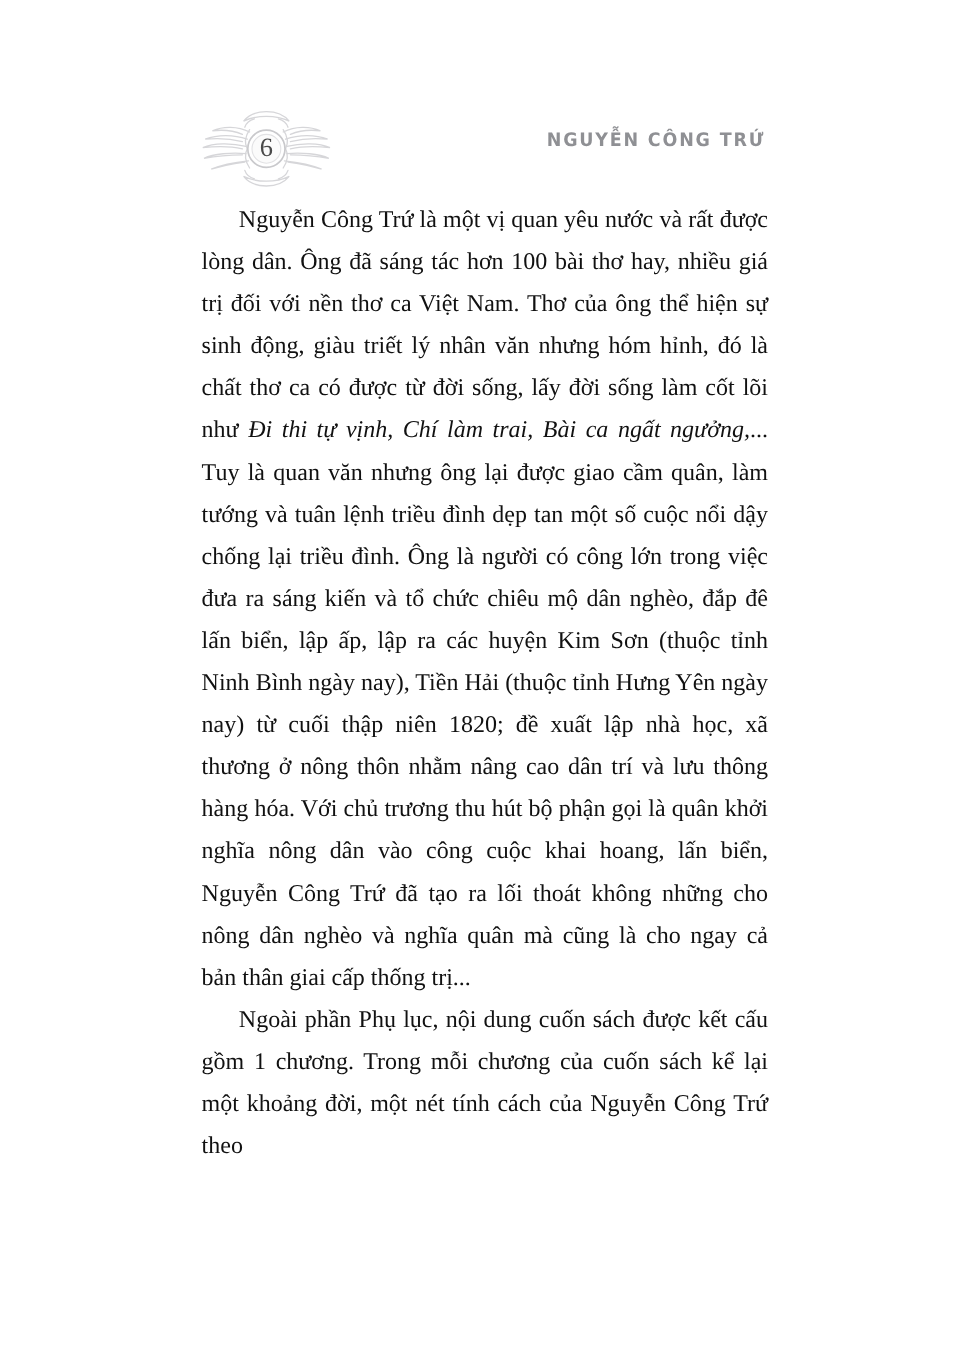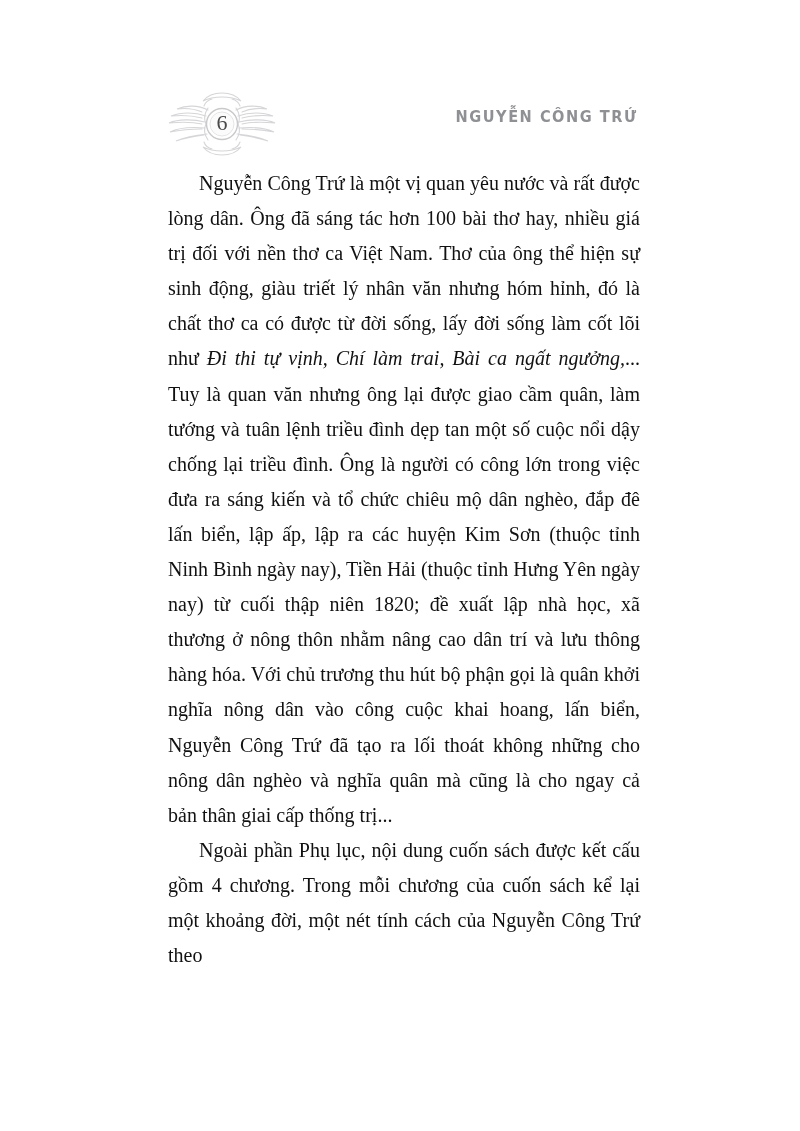--- a/index.html
+++ b/index.html
@@ -134,16 +134,16 @@
         <circle cx="54" cy="36" r="12" fill="#fbfbfb" stroke="#e2e2e4" stroke-width="0.9"></circle>
       </svg>
       <div class="page-number">6</div>
     </div>
 
     <div class="header-title">NGUYỄN CÔNG TRỨ</div>
   </div>
 
   <div class="body-text">
     <p>Nguyễn Công Trứ là một vị quan yêu nước và rất được lòng dân. Ông đã sáng tác hơn 100 bài thơ hay, nhiều giá trị đối với nền thơ ca Việt Nam. Thơ của ông thể hiện sự sinh động, giàu triết lý nhân văn nhưng hóm hỉnh, đó là chất thơ ca có được từ đời sống, lấy đời sống làm cốt lõi như <span class="ttl-italic">Đi thi tự vịnh, Chí làm trai, Bài ca ngất ngưởng,</span>... Tuy là quan văn nhưng ông lại được giao cầm quân, làm tướng và tuân lệnh triều đình dẹp tan một số cuộc nổi dậy chống lại triều đình. Ông là người có công lớn trong việc đưa ra sáng kiến và tổ chức chiêu mộ dân nghèo, đắp đê lấn biển, lập ấp, lập ra các huyện Kim Sơn (thuộc tỉnh Ninh Bình ngày nay), Tiền Hải (thuộc tỉnh Hưng Yên ngày nay) từ cuối thập niên 1820; đề xuất lập nhà học, xã thương ở nông thôn nhằm nâng cao dân trí và lưu thông hàng hóa. Với chủ trương thu hút bộ phận gọi là quân khởi nghĩa nông dân vào công cuộc khai hoang, lấn biển, Nguyễn Công Trứ đã tạo ra lối thoát không những cho nông dân nghèo và nghĩa quân mà cũng là cho ngay cả bản thân giai cấp thống trị...</p>
-    <p>Ngoài phần Phụ lục, nội dung cuốn sách được kết cấu gồm 4 chương. Trong mỗi chương của cuốn sách kể lại một khoảng đời, một nét tính cách của Nguyễn Công Trứ theo</p>
+    <p>Ngoài phần Phụ lục, nội dung cuốn sách được kết cấu gồm 1 chương. Trong mỗi chương của cuốn sách kể lại một khoảng đời, một nét tính cách của Nguyễn Công Trứ theo</p>
   </div>
 
 </div>
 
 </body></html>

